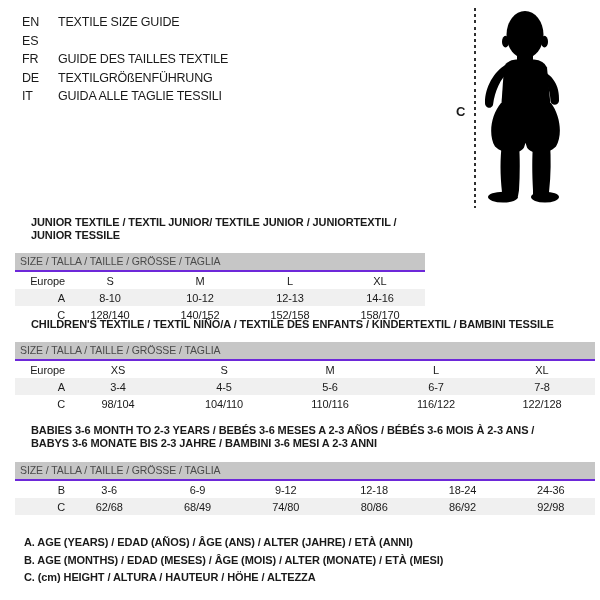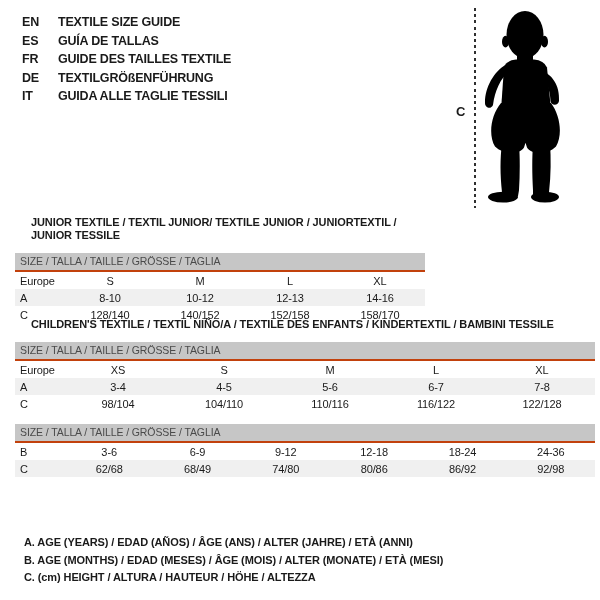--- a/index.html
+++ b/index.html
@@ -2,61 +2,60 @@
 <html><head>
 <meta charset="utf-8">
 <style>
   html,body{margin:0;padding:0;}
   body{
     width:600px;height:600px;background:#ffffff;position:relative;overflow:hidden;
     font-family:"Liberation Sans","DejaVu Sans",sans-serif;color:#1a1a1a;
   }
   
   .lang-block{position:absolute;left:22px;top:13px;}
-  .lang-row{display:flex;line-height:18.5px;font-size:12.5px;font-weight:bold;letter-spacing:-0.2px;}
+  .lang-row{display:flex;line-height:18.5px;font-size:12.5px;font-weight:normal;letter-spacing:-0.2px;}
   .lang-code{width:36px;flex:0 0 36px;}
   
   .dash-line{
     position:absolute;left:474px;top:8px;width:2px;height:200px;
     background:repeating-linear-gradient(to bottom,#2f2f2f 0 3px,transparent 3px 6.2px);
   }
   .c-label{position:absolute;left:456px;top:104px;font-size:13px;font-weight:bold;}
   .baby-svg{position:absolute;left:478px;top:8px;}
   
   .guide-section{position:absolute;left:15px;}
   .sec1{top:216px;width:410px;}
   .sec2{top:318px;width:580px;}
   .sec3{top:424px;width:580px;}
   .tbl-title{margin:0 0 11px 16px;font-size:11px;font-weight:bold;line-height:13px;letter-spacing:-0.1px;}
   .sec3 .tbl-title{margin-bottom:12px;}
   .size-bar{
     height:17px;line-height:17px;background:#c6c6c6;color:#4a4a4a;
-    font-size:10.5px;padding-left:5px;border-bottom:2px solid #c2410c;
+    font-size:10.5px;padding-left:5px;border-bottom:2px solid #6d28d9;
     letter-spacing:-0.1px;box-sizing:border-box;height:19px;
   }
   table.size-table{border-collapse:collapse;width:100%;table-layout:fixed;font-size:11px;}
   table.size-table td{height:17px;padding:0;text-align:center;vertical-align:middle;letter-spacing:-0.1px;}
-  table.size-table td.lbl{text-align:left;padding-left:5px;}
+  table.size-table td.lbl{text-align:right;padding-left:5px;}
   tr.stripe td{background:#f0f0f0;}
   col.c-lbl{width:50px;}
   
   .notes{position:absolute;left:24px;top:534px;}
   .note-line{font-size:11px;font-weight:bold;line-height:17.5px;letter-spacing:-0.1px;}
 </style>
 </head>
 <body>
 
 <div class="lang-block">
   <div class="lang-row">
     <span class="lang-code">EN</span>
     <span class="lang-label">TEXTILE SIZE GUIDE</span>
   </div>
   <div class="lang-row">
     <span class="lang-code">ES</span>
-    <span class="lang-label">GUÍA DE TALLAS</span>
   </div>
   <div class="lang-row">
     <span class="lang-code">FR</span>
     <span class="lang-label">GUIDE DES TAILLES TEXTILE</span>
   </div>
   <div class="lang-row">
     <span class="lang-code">DE</span>
     <span class="lang-label">TEXTILGRÖßENFÜHRUNG</span>
   </div>
   <div class="lang-row">
@@ -160,20 +159,22 @@
       <td>104/110</td>
       <td>110/116</td>
       <td>116/122</td>
       <td>122/128</td>
     </tr>
   </tbody>
     </table>
 </section>
 
 <section class="guide-section sec3">
+  <h2 class="tbl-title"><span>BABIES 3-6 MONTH TO 2-3 YEARS / BEBÉS 3-6 MESES A 2-3 AÑOS / BÉBÉS 3-6 MOIS À 2-3 ANS /</span><br>
+  <span>BABYS 3-6 MONATE BIS 2-3 JAHRE / BAMBINI 3-6 MESI A 2-3 ANNI</span></h2>
   <div class="size-bar">
     <span>SIZE / TALLA / TAILLE / GRÖSSE / TAGLIA</span>
   </div>
   <table class="size-table">
     <colgroup>
         <col class="c-lbl">
         <col>
         <col>
         <col>
         <col>

